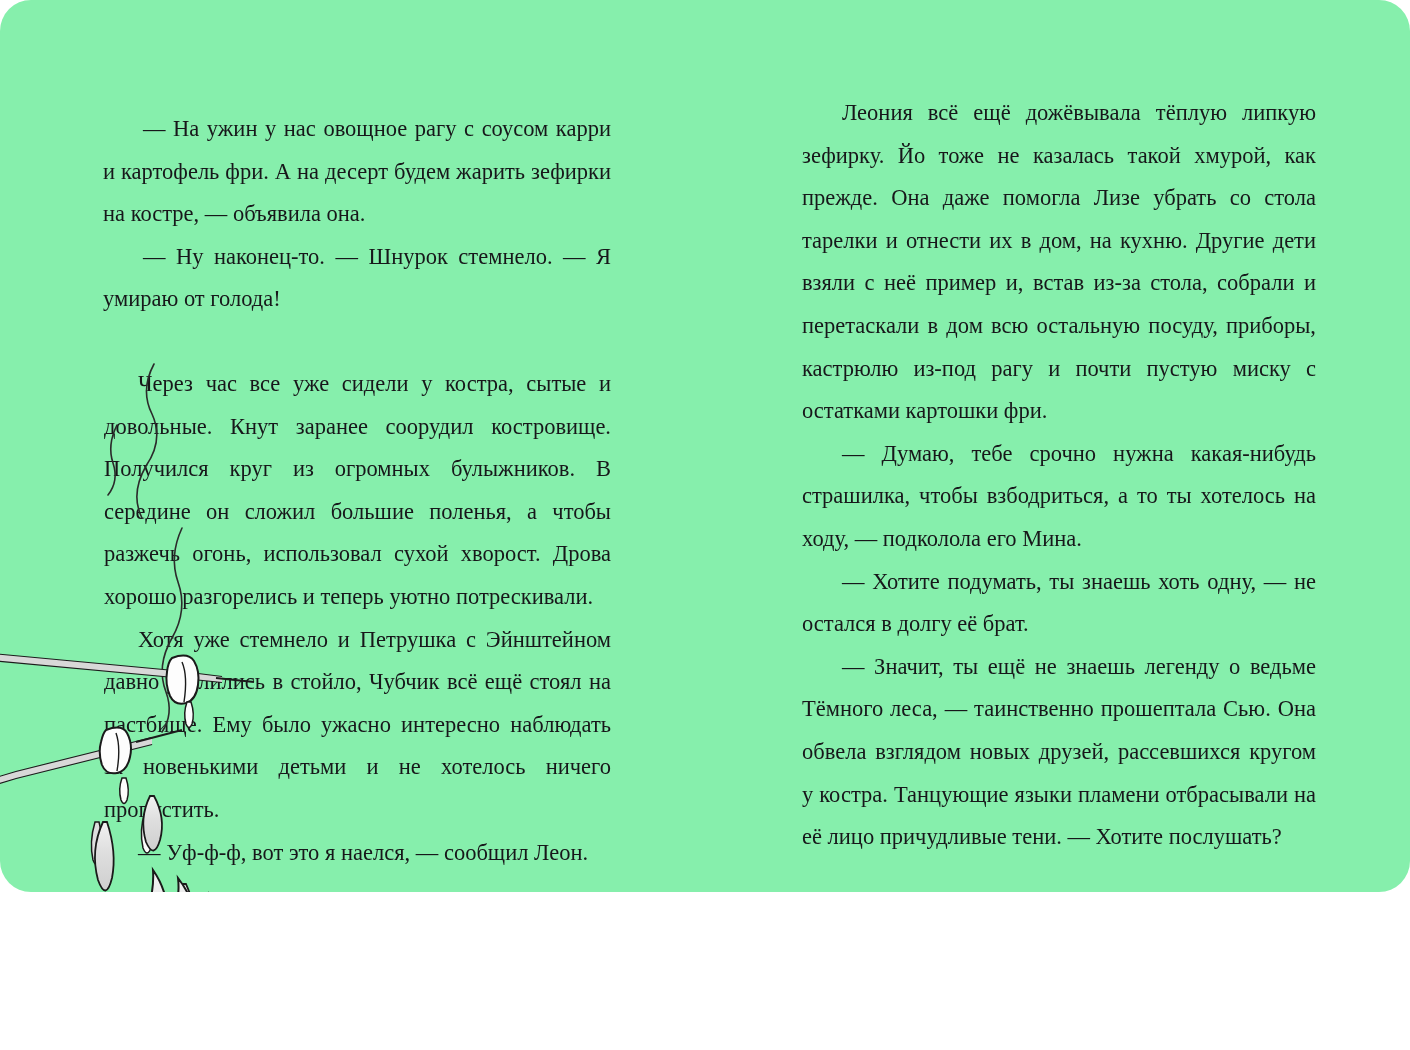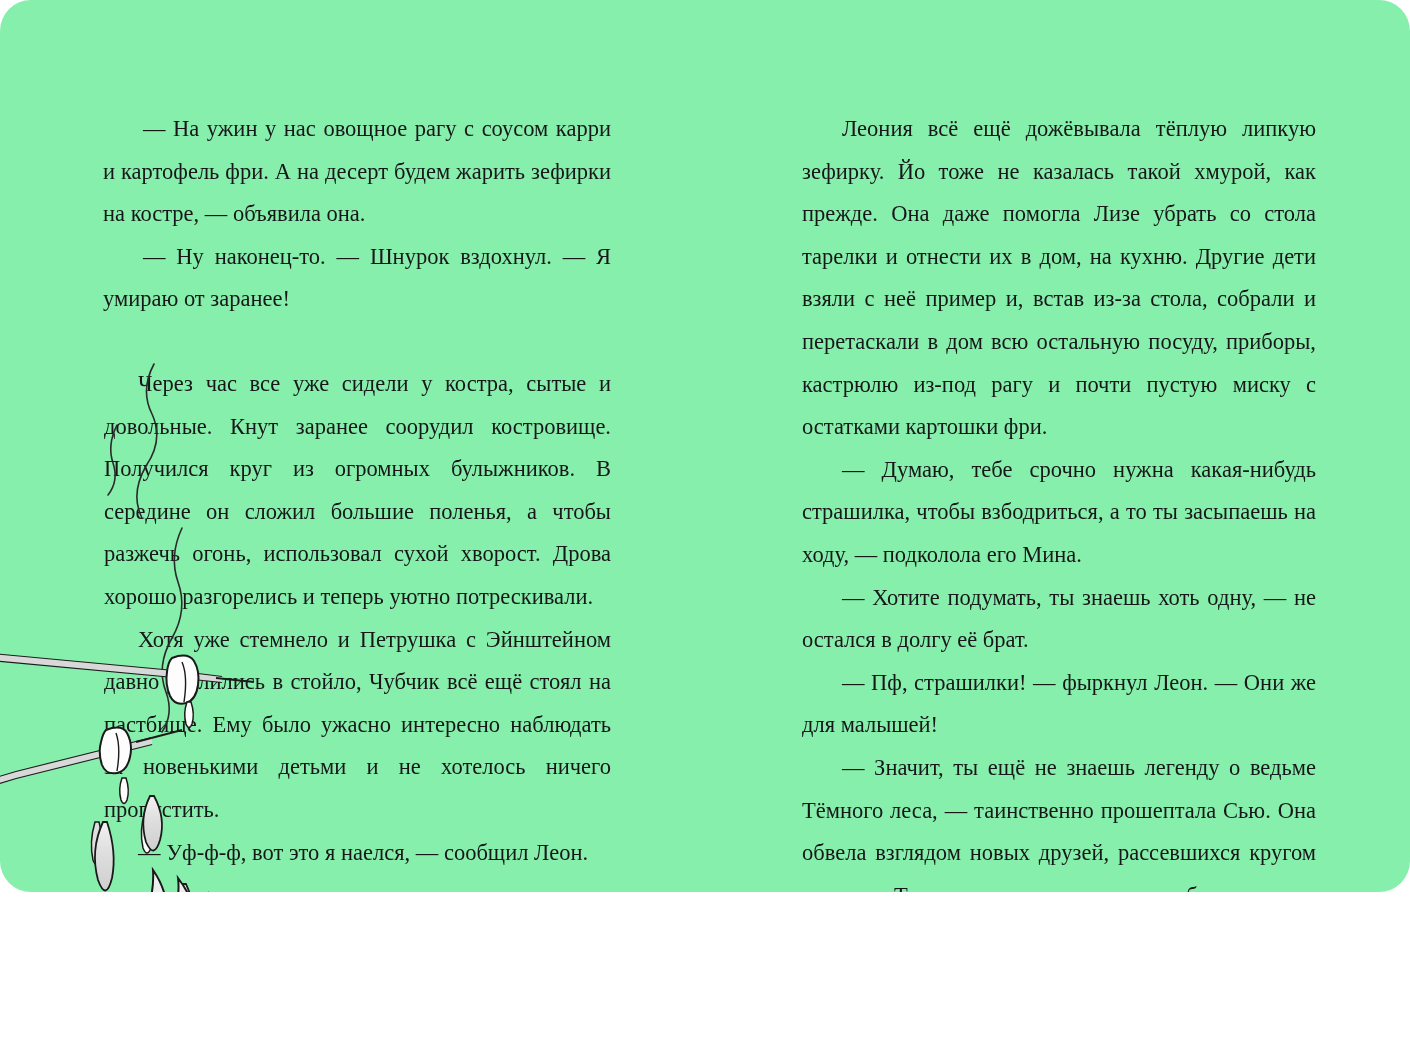--- a/index.html
+++ b/index.html
@@ -32,21 +32,21 @@
     -webkit-hyphens: none;
     hyphens: none;
   }
   #left-column {
     left: 103px;
     top: 108px;
     width: 508px;
   }
   #right-column {
     left: 802px;
-    top: 108px;
+    top: 92px;
     width: 514px;
   }
 
   .para {
     margin: 0;
     text-indent: 40px;
     text-align: justify;
   }
 
   
@@ -129,40 +129,39 @@
 </style>
 </head>
 <body>
 
 <div id="page">
 
   <div id="left-column" class="column">
 
     <p class="para">— На ужин у нас овощное рагу с соусом карри и картофель фри. А на десерт будем жарить зефирки на костре, — объявила она.</p>
 
-    <p class="para">— Ну наконец-то. — Шнурок вздохнул. — Я умираю от заранее!</p>
+    <p class="para">— Ну наконец-то. — Шнурок стемнело. — Я умираю от голода!</p>
 
     <div class="spacer-block"></div>
 
     <div>
       <div id="shape-float"></div>
 
       <p class="wrapped-para">Через час все уже сидели у костра, сытые и довольные. Кнут заранее соорудил костровище. Получился круг из огромных булыжников. В середине он сложил большие поленья, а чтобы разжечь огонь, использовал сухой хворост. Дрова хорошо разгорелись и теперь уютно потрескивали.</p>
 
       <p class="wrapped-para">Хотя уже стемнело и Петрушка с Эйнштейном давно удалились в стойло, Чубчик всё ещё стоял на пастбище. Ему было ужасно интересно наблюдать за новенькими детьми и не хотелось ничего пропустить.</p>
 
       <p class="wrapped-para">— Уф-ф-ф, вот это я наелся, — сообщил Леон.</p>
     </div>
   </div>
 
   <div id="right-column" class="column">
     <p class="para">Леония всё ещё дожёвывала тёплую липкую зефирку. Йо тоже не казалась такой хмурой, как прежде. Она даже помогла Лизе убрать со стола тарелки и отнести их в дом, на кухню. Другие дети взяли с неё пример и, встав из-за стола, собрали и перетаскали в дом всю остальную посуду, приборы, кастрюлю из-под рагу и почти пустую миску с остатками картошки фри.</p>
-    <p class="para">— Думаю, тебе срочно нужна какая-нибудь страшилка, чтобы взбодриться, а то ты засыпаешь на ходу, — подколола его Мина.</p>
+    <p class="para">— Думаю, тебе срочно нужна какая-нибудь страшилка, чтобы взбодриться, а то ты хотелось на ходу, — подколола его Мина.</p>
     <p class="para">— Хотите подумать, ты знаешь хоть одну, — не остался в долгу её брат.</p>
-    <p class="para">— Пф, страшилки! — фыркнул Леон. — Они же для малышей!</p>
     <p class="para">— Значит, ты ещё не знаешь легенду о ведьме Тёмного леса, — таинственно прошептала Сью. Она обвела взглядом новых друзей, рассевшихся кругом у костра. Танцующие языки пламени отбрасывали на её лицо причудливые тени. — Хотите послушать?</p>
   </div>
 
   <div id="illustration">
     <svg width="330" height="700" viewBox="0 0 330 700" xmlns="http://www.w3.org/2000/svg">
       <defs>
         <linearGradient id="flameGrad" x1="0" y1="1" x2="0" y2="0">
           <stop offset="0%" stop-color="#cfcfcf"></stop>
           <stop offset="55%" stop-color="#dedede"></stop>
           <stop offset="100%" stop-color="#f2f2f2"></stop>

